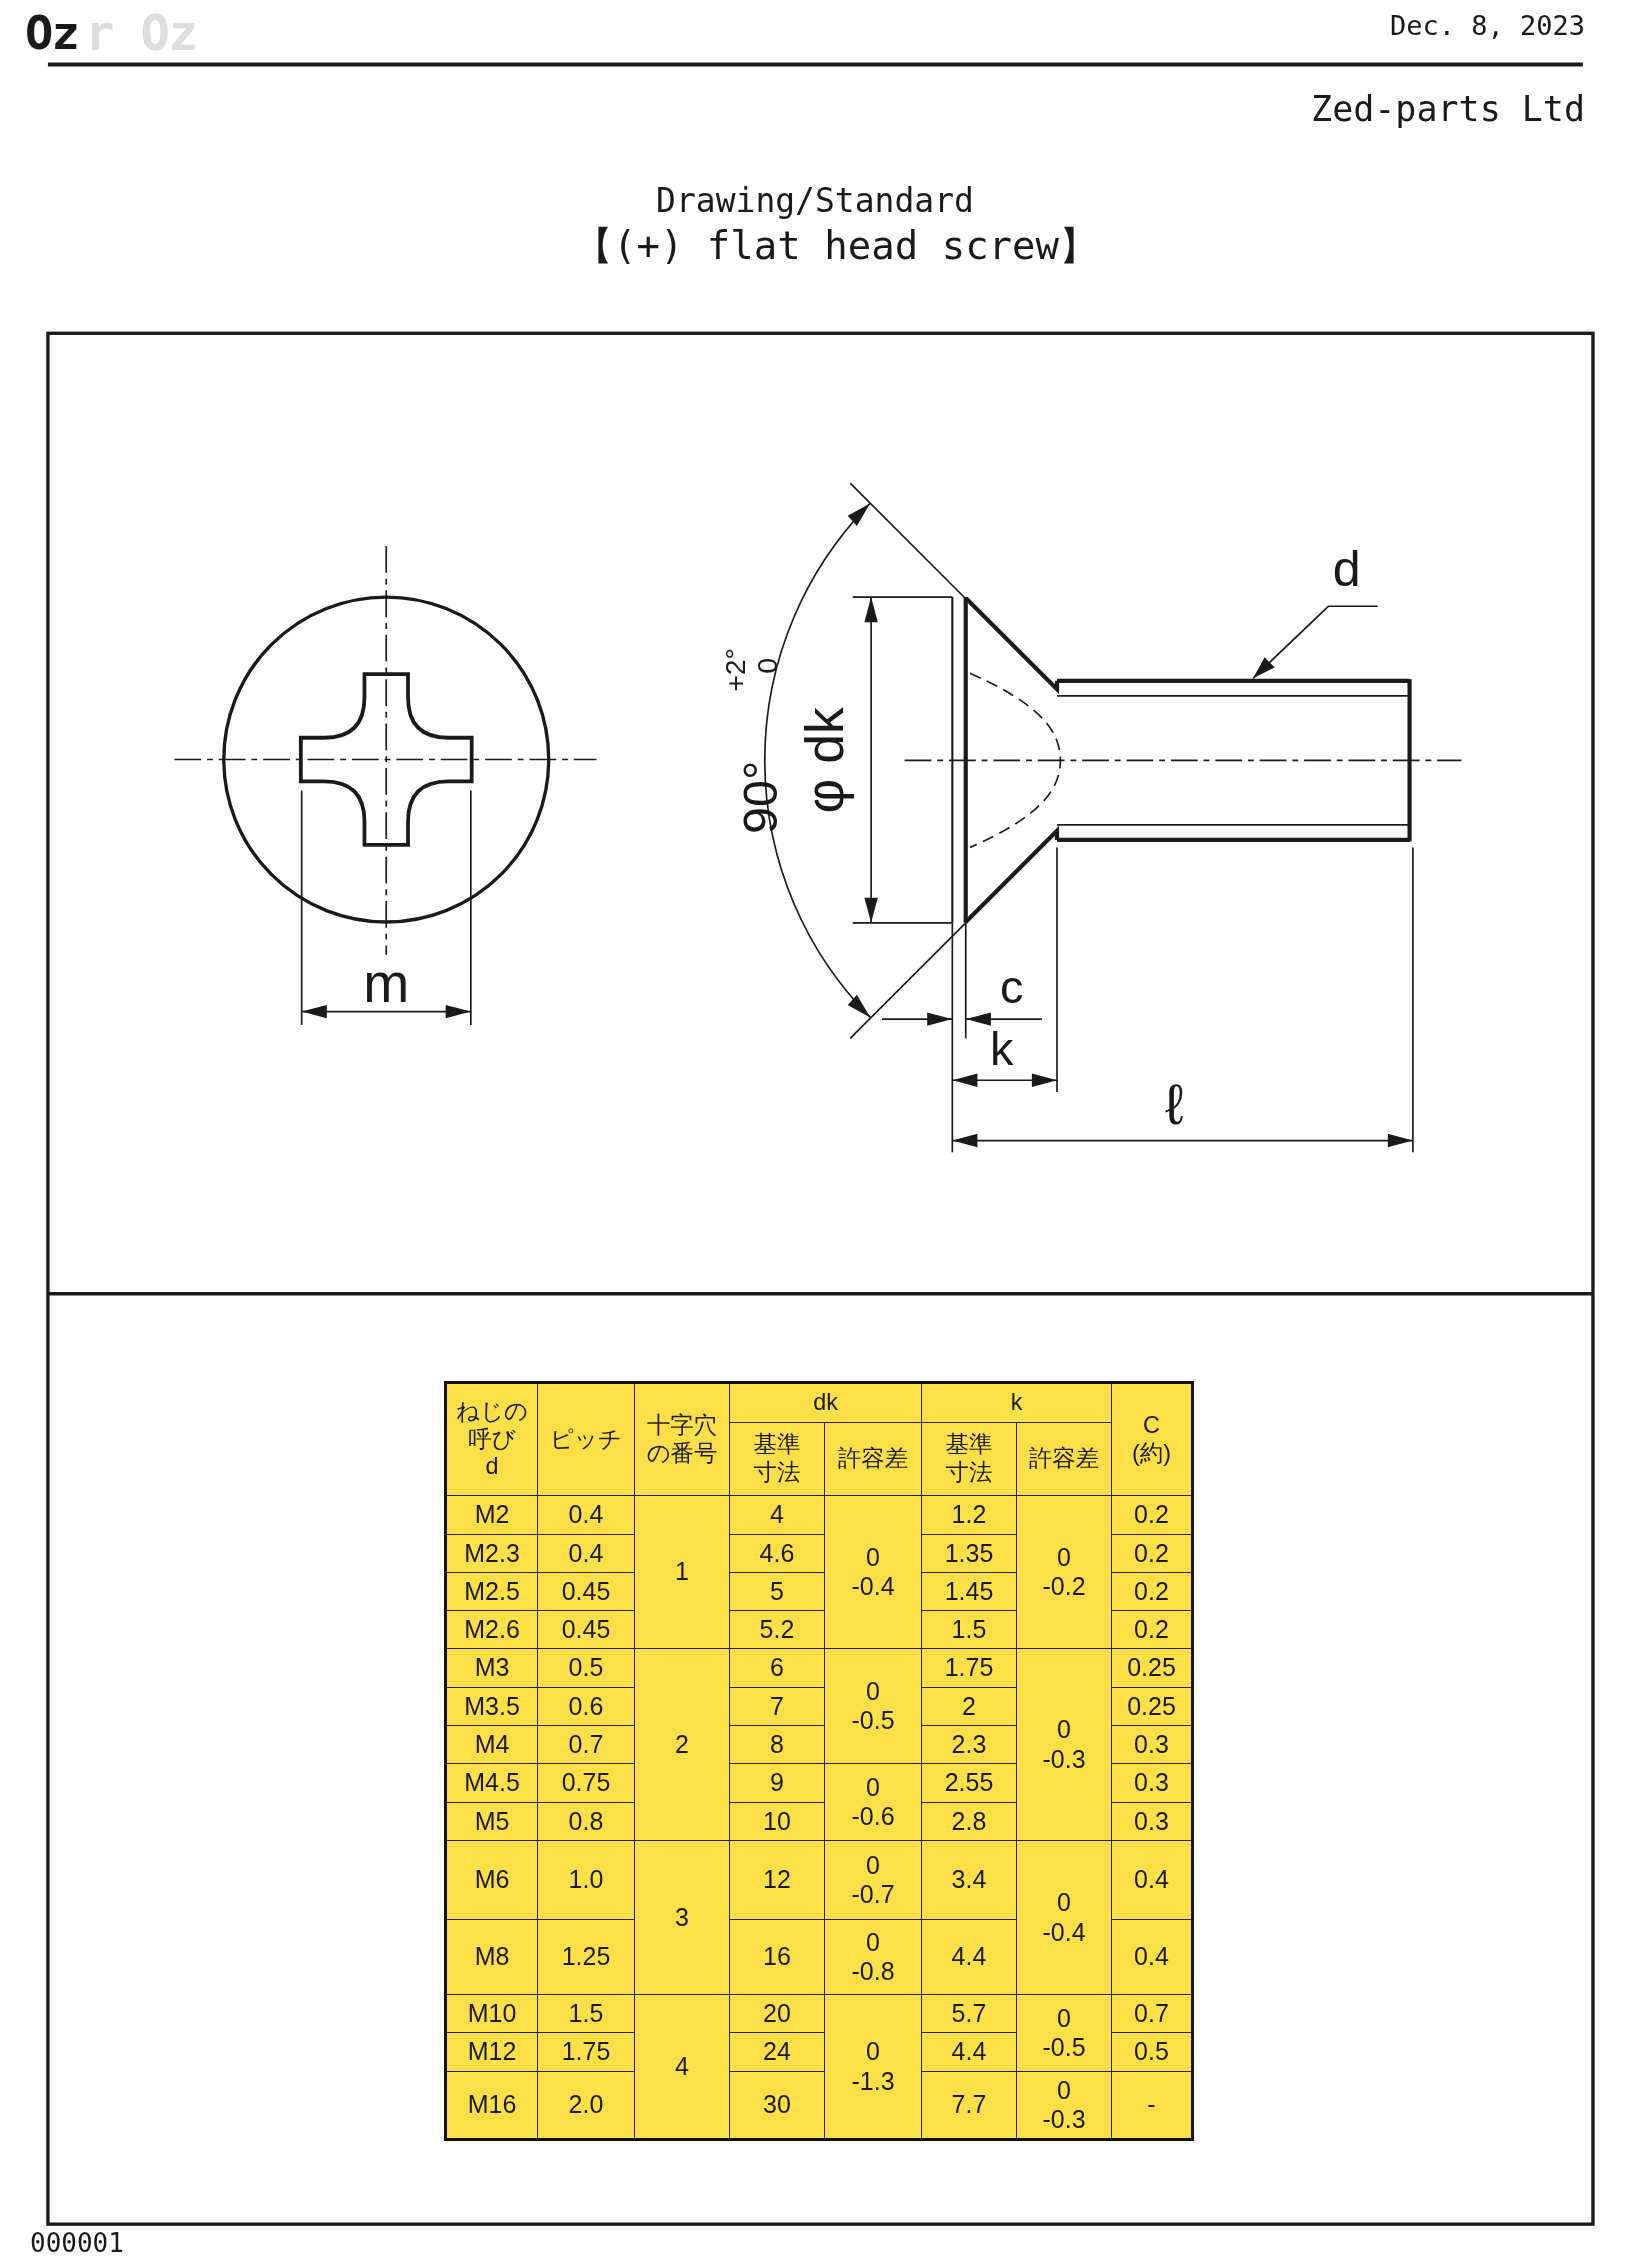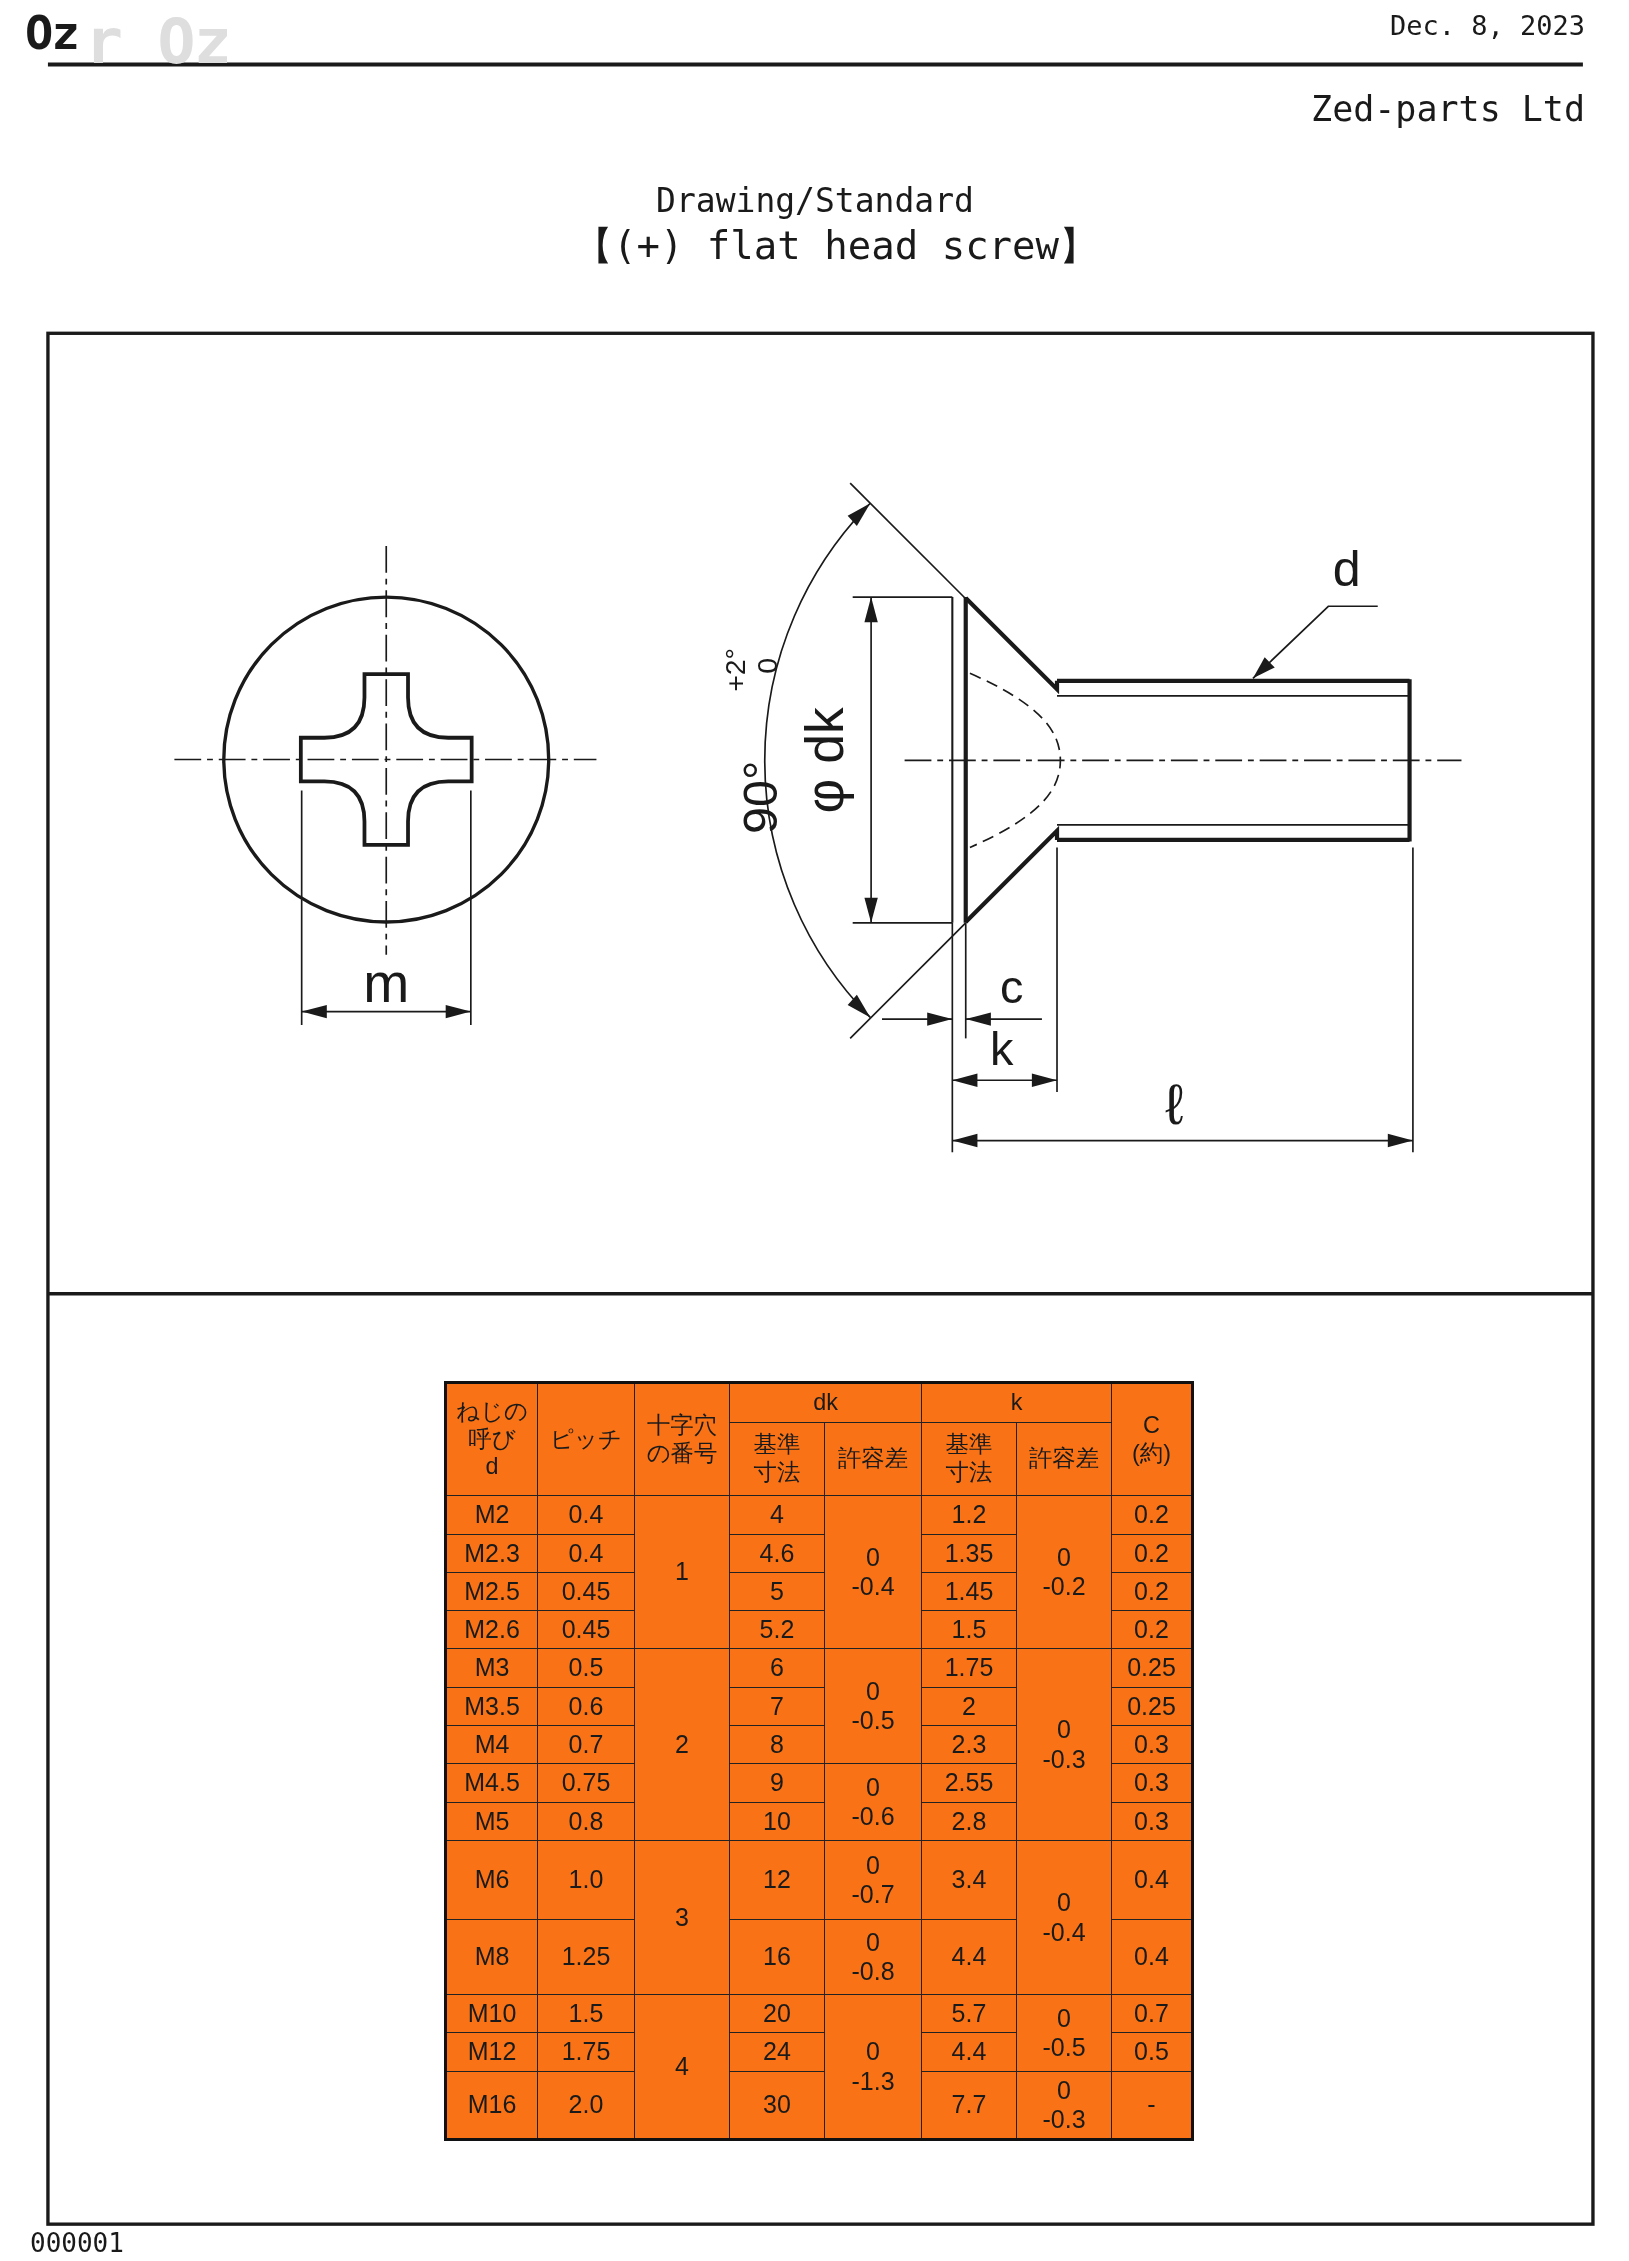--- a/index.html
+++ b/index.html
@@ -5,33 +5,33 @@
   html,body { margin:0; padding:0; background:#e8e8e8; }
   .page {
     position:relative; width:1630px; height:2261px; background:#ffffff;
     font-family:"Liberation Sans", sans-serif; color:#1a1a1a; overflow:hidden;
   }
   .mono { font-family:"DejaVu Sans Mono","Liberation Mono", monospace; }
   .abs { position:absolute; }
   #linework { position:absolute; left:0; top:0; width:1630px; height:2261px; }
 
   .logo      { left:25px;  top:5px;   font-size:47px; font-weight:600; letter-spacing:-1.7px; }
-  .logo-ghost{ left:85px; top:5px;   font-size:63px; font-weight:600; color:#dedede; letter-spacing:-1.7px; }
+  .logo-ghost{ left:85px; top:5px;   font-size:49px; font-weight:600; color:#dedede; letter-spacing:-1.7px; }
   .date      { right:45px; top:10px;  font-size:27px; }
   .company   { right:45px; top:89px; font-size:35px; }
   .title-wrap{ left:0; right:0; text-align:center; }
   .title1    { top:181px; font-size:33px; }
   .title2    { top:219px; font-size:39px;margin-left:42px; }
   .docnum    { left:30px; top:2228px; font-size:26px; }
 
   table.spec {
     position:absolute; left:444px; top:1381px;
     border-collapse:collapse; table-layout:fixed;
     font-family:"Liberation Sans", sans-serif;
-    background:#f97316;
+    background:#fde047;
   }
   table.spec th, table.spec td {
     border:1.7px solid #222; padding:0; margin:0;
     text-align:center; vertical-align:middle;
     white-space:pre-line; line-height:1.18; font-weight:normal;
   }
   table.spec { border:3.3px solid #111; }
   table.spec th { font-size:23.4px; }
   table.spec td { font-size:25px; }
 

